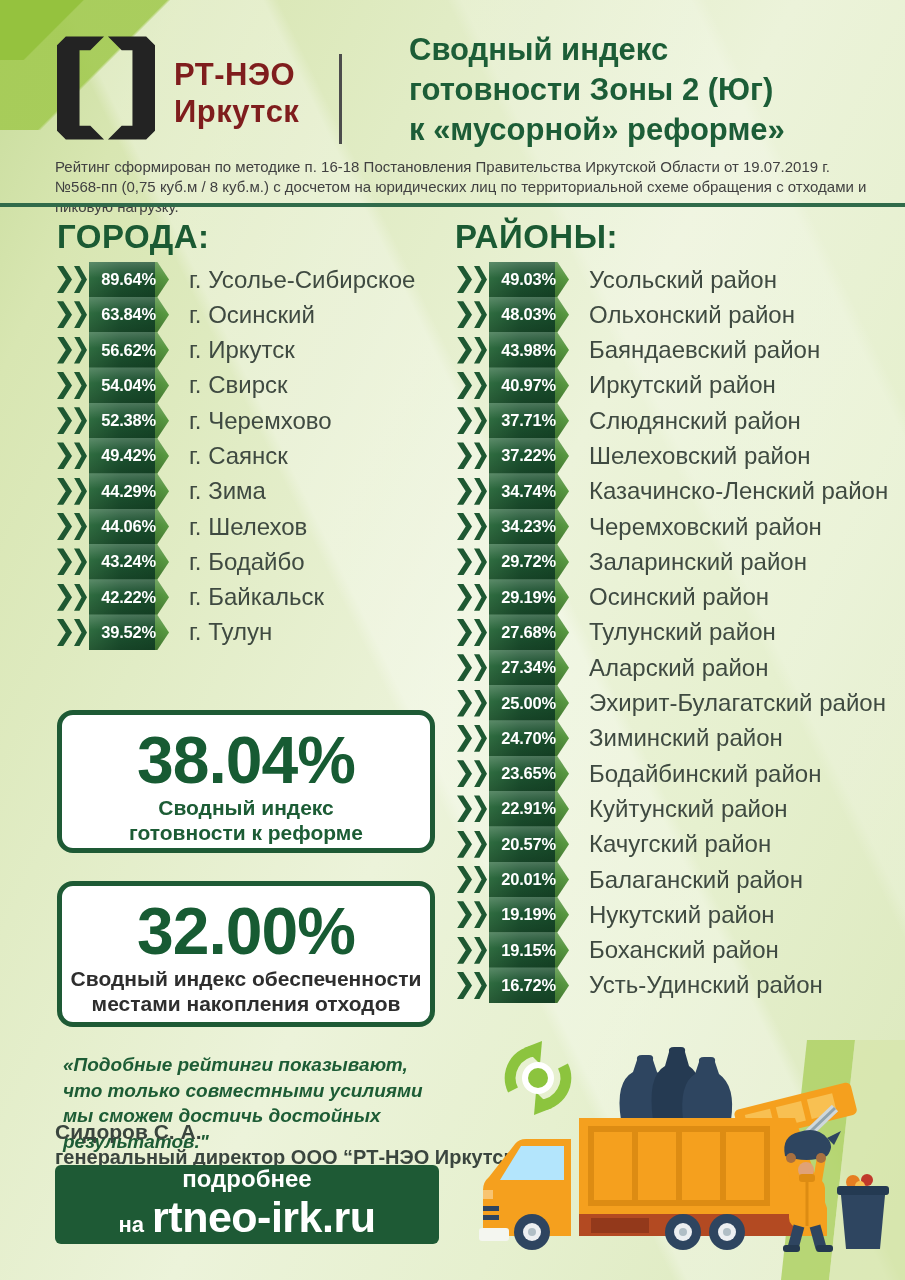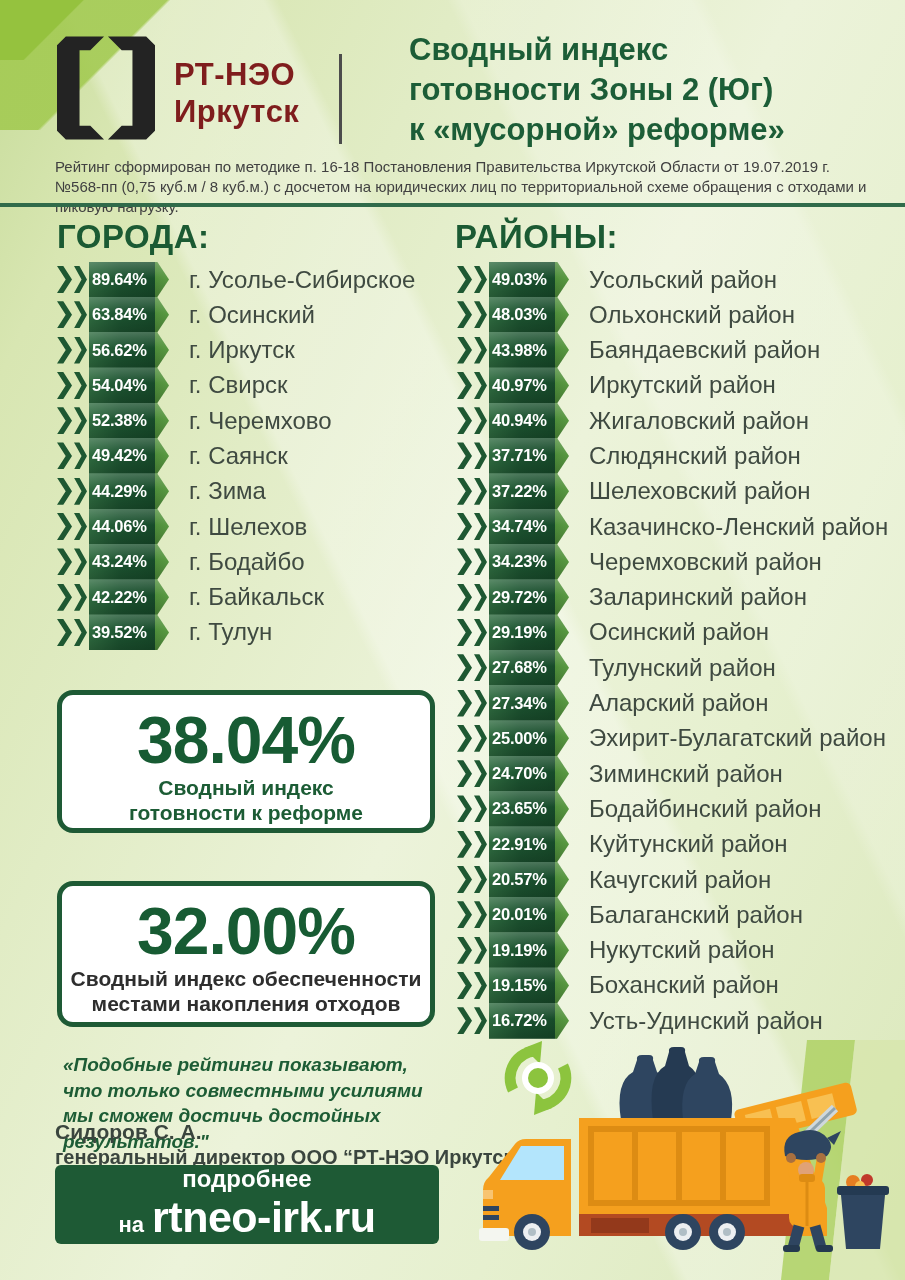--- a/index.html
+++ b/index.html
@@ -28,32 +28,32 @@
   .h-districts{left:455px;top:218px;}
 
   .list{position:absolute;display:flex;flex-direction:column;gap:8.3px;}
   .list.cities{left:57px;top:266px;}
   .list.districts{left:457px;top:266px;}
   .row{display:flex;align-items:center;height:27px;}
   .chev{flex:none;height:27px;background:#1e5832;
     clip-path:polygon(0 0,42% 0,100% 50%,42% 100%,0 100%,58% 50%);}
   .c1{width:15px;margin-right:2px;}
   .c2{width:13px;margin-right:2px;}
-  .badge{flex:none;position:relative;width:80px;height:36px;display:flex;align-items:center;justify-content:flex-start;
+  .badge{flex:none;position:relative;width:80px;height:36px;display:flex;align-items:center;justify-content:flex-end;
     padding:0 13px 0 3px;box-sizing:border-box;
     clip-path:polygon(0 0,calc(100% - 12px) 0,100% 50%,calc(100% - 12px) 100%,0 100%);
     background:
       linear-gradient(180deg,rgba(255,255,255,.22) 0%,rgba(255,255,255,0) 45%,rgba(0,0,0,.18) 100%),
       linear-gradient(90deg,#2f6c40 0%,#1c5330 40%,#174b2a 82%,#4f8e3b 83%,#5a9a42 100%);}
   .pct{color:#fff;font-weight:bold;font-size:16.5px;letter-spacing:-.2px;}
   .label{margin-left:20px;font-size:24px;color:#3f4a41;white-space:nowrap;}
 
   .statbox{position:absolute;left:57px;width:378px;background:#fff;border:5px solid #1e5a35;border-radius:16px;
     box-sizing:border-box;text-align:center;}
-  .box1{top:690px;height:143px;}
+  .box1{top:710px;height:143px;}
   .box2{top:881px;height:146px;}
   .stat-num{font-size:66px;font-weight:bold;color:#175b33;line-height:1;margin-top:12px;letter-spacing:-1px;}
   .stat-cap{font-size:21px;font-weight:bold;line-height:1.18;white-space:pre-line;margin-top:3px;}
   .cap-green{color:#1c5c35;}
   .cap-dark{color:#2e2e2e;}
 
   .quote{position:absolute;left:55px;top:1044px;width:430px;margin:8px;font-size:19px;line-height:1.35;
     font-weight:bold;font-style:italic;color:#1d5c35;white-space:pre-line;}
   .author{position:absolute;left:55px;top:1120px;font-size:21px;font-weight:bold;color:#3a453e;}
   .role{position:absolute;left:55px;top:1146px;font-size:20px;font-weight:bold;color:#3a453e;}
@@ -225,28 +225,20 @@
 
   <div class="row">
     <span class="chev c1"></span>
     <span class="chev c2"></span>
     <span class="badge">
       <span class="pct">40.97%</span>
     </span>
     <span class="label">Иркутский район</span>
   </div>
 
-  <div class="row">
-    <span class="chev c1"></span>
-    <span class="chev c2"></span>
-    <span class="badge">
-      <span class="pct">40.94%</span>
-    </span>
-    <span class="label">Жигаловский район</span>
-  </div>
 
   <div class="row">
     <span class="chev c1"></span>
     <span class="chev c2"></span>
     <span class="badge">
       <span class="pct">37.71%</span>
     </span>
     <span class="label">Слюдянский район</span>
   </div>
 

